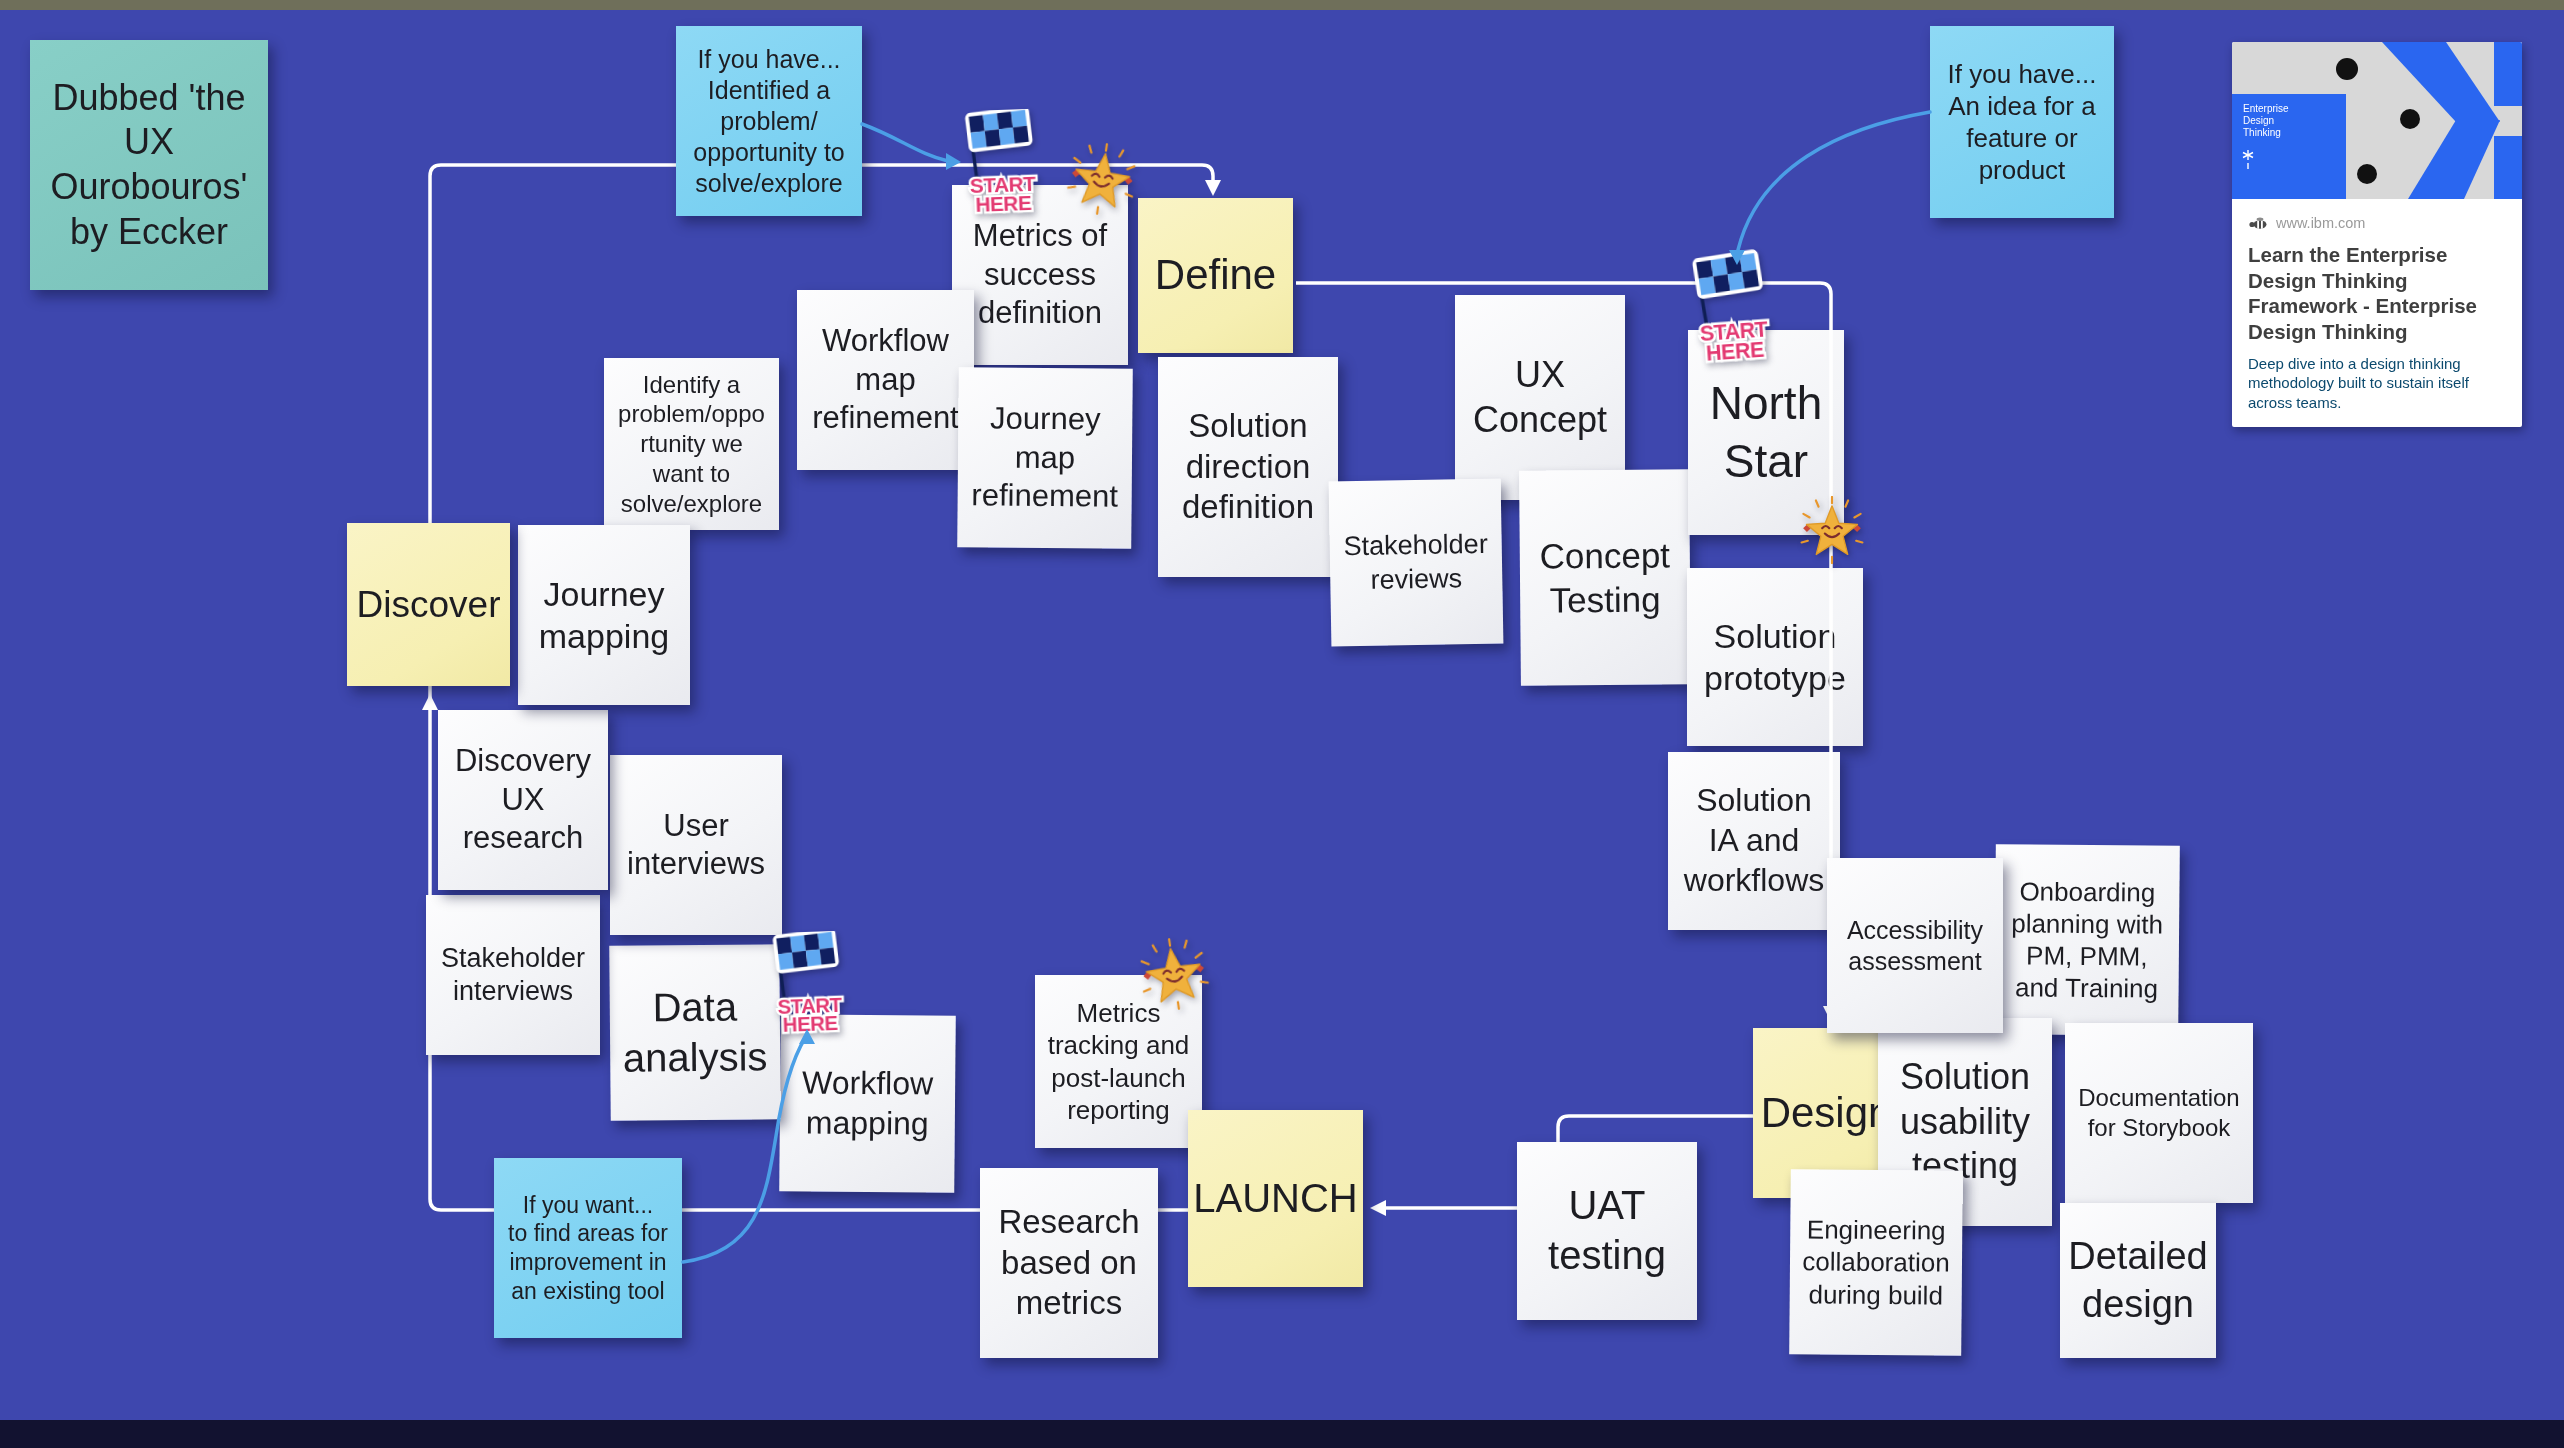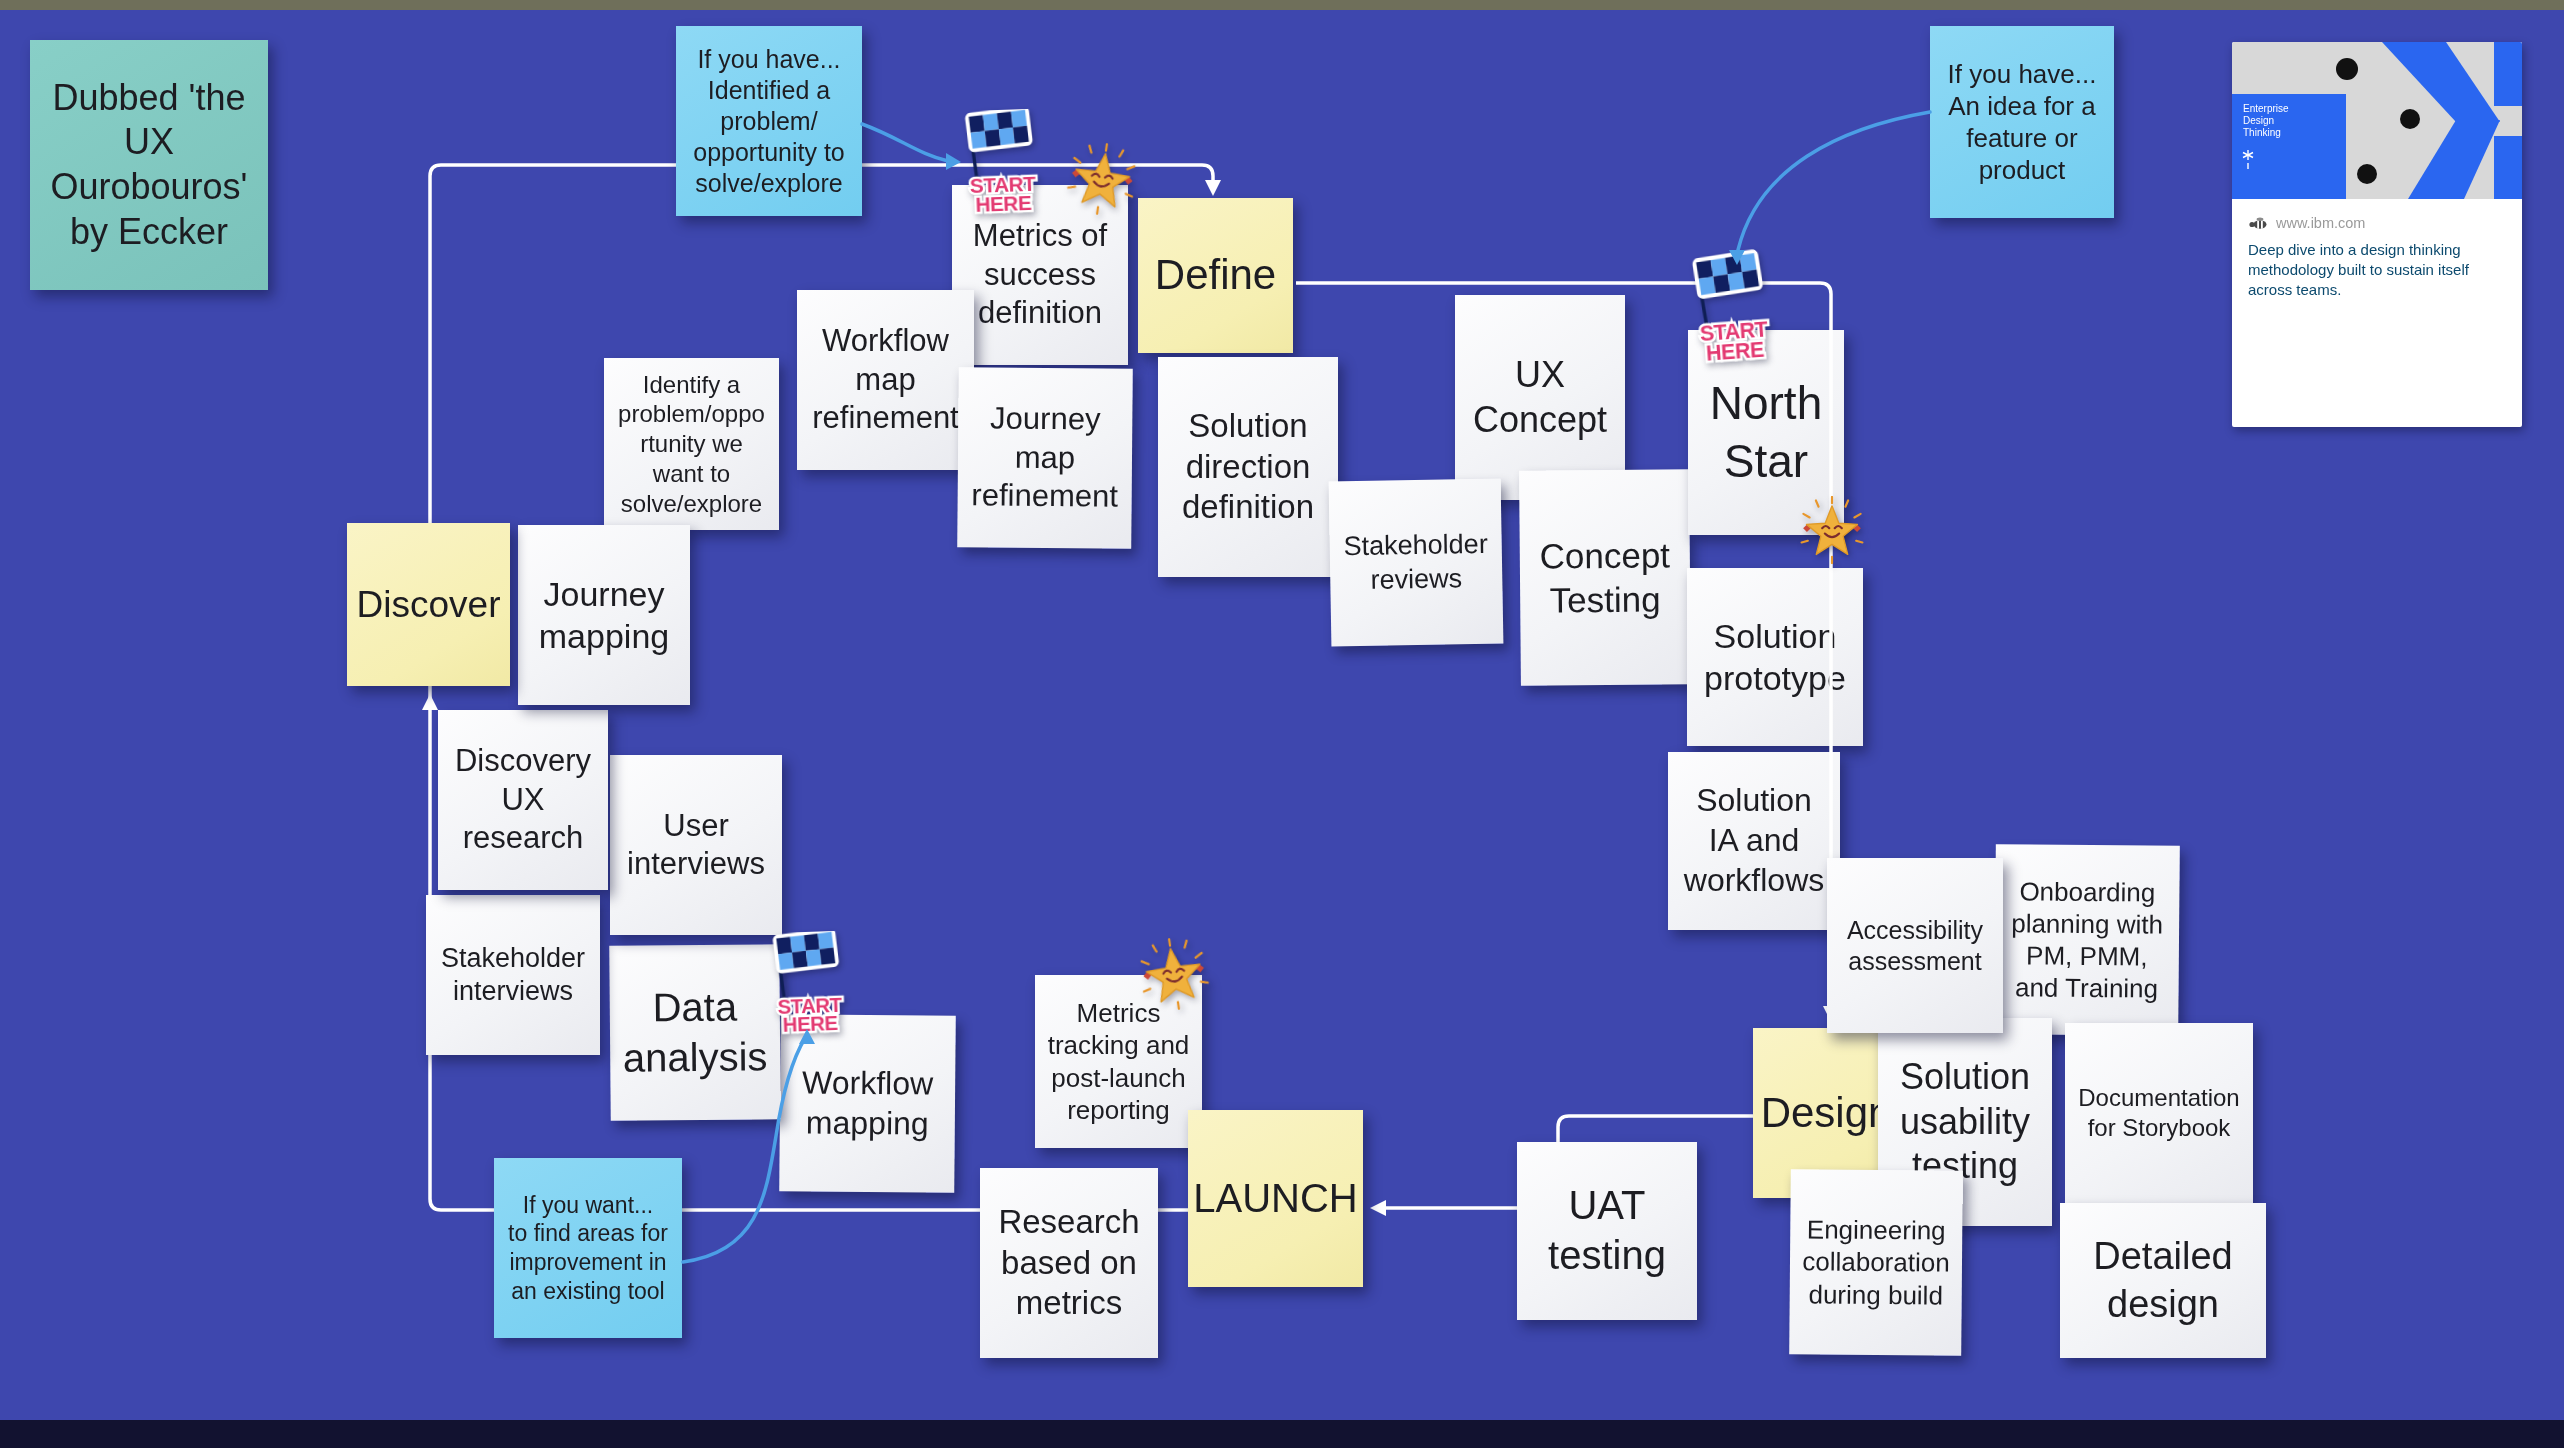--- a/index.html
+++ b/index.html
@@ -166,21 +166,21 @@
   </div>
       <div class="note c-white" style="left: 1878px; top: 1018px; width: 174px; height: 208px; font-size: 36px; transform: rotate(0deg);">
     <div class="note-text">Solution
 usability
 testing</div>
   </div>
       <div class="note c-white" style="left: 2065px; top: 1023px; width: 188px; height: 180px; font-size: 24px; transform: rotate(0deg);">
     <div class="note-text">Documentation
 for Storybook</div>
   </div>
-      <div class="note c-white" style="left: 2060px; top: 1203px; width: 206px; height: 155px; font-size: 38px; transform: rotate(0deg);">
+      <div class="note c-white" style="left: 2060px; top: 1203px; width: 156px; height: 155px; font-size: 38px; transform: rotate(0deg);">
     <div class="note-text">Detailed
 design</div>
   </div>
       <div class="note c-white" style="left: 1790px; top: 1170px; width: 172px; height: 185px; font-size: 26px; transform: rotate(0.5deg);">
     <div class="note-text">Engineering
 collaboration
 during build</div>
   </div>
       <div class="note c-white" style="left: 1517px; top: 1142px; width: 180px; height: 178px; font-size: 40px; transform: rotate(0deg);">
     <div class="note-text">UAT
@@ -403,16 +403,17 @@
       <div id="card-site-row">
         <svg width="20" height="13" viewBox="0 0 20 13">
           <ellipse cx="12" cy="7.5" rx="6.5" ry="4.2" fill="#4a4a4a"></ellipse>
           <rect x="9.2" y="3.2" width="1.8" height="8.6" fill="#ffffff"></rect>
           <rect x="13" y="3.2" width="1.8" height="8.6" fill="#ffffff"></rect>
           <circle cx="4" cy="7.5" r="2.6" fill="#4a4a4a"></circle>
           <ellipse cx="12" cy="2.2" rx="3.4" ry="1.6" fill="#8b8b8b"></ellipse>
         </svg>
         <span id="card-site">www.ibm.com</span>
       </div>
+      <div id="card-title">Learn the Enterprise Design Thinking Framework - Enterprise Design Thinking</div>
       <div id="card-desc">Deep dive into a design thinking methodology built to sustain itself across teams.</div>
     </div>
   </div>
 </div>
 
 </body></html>

